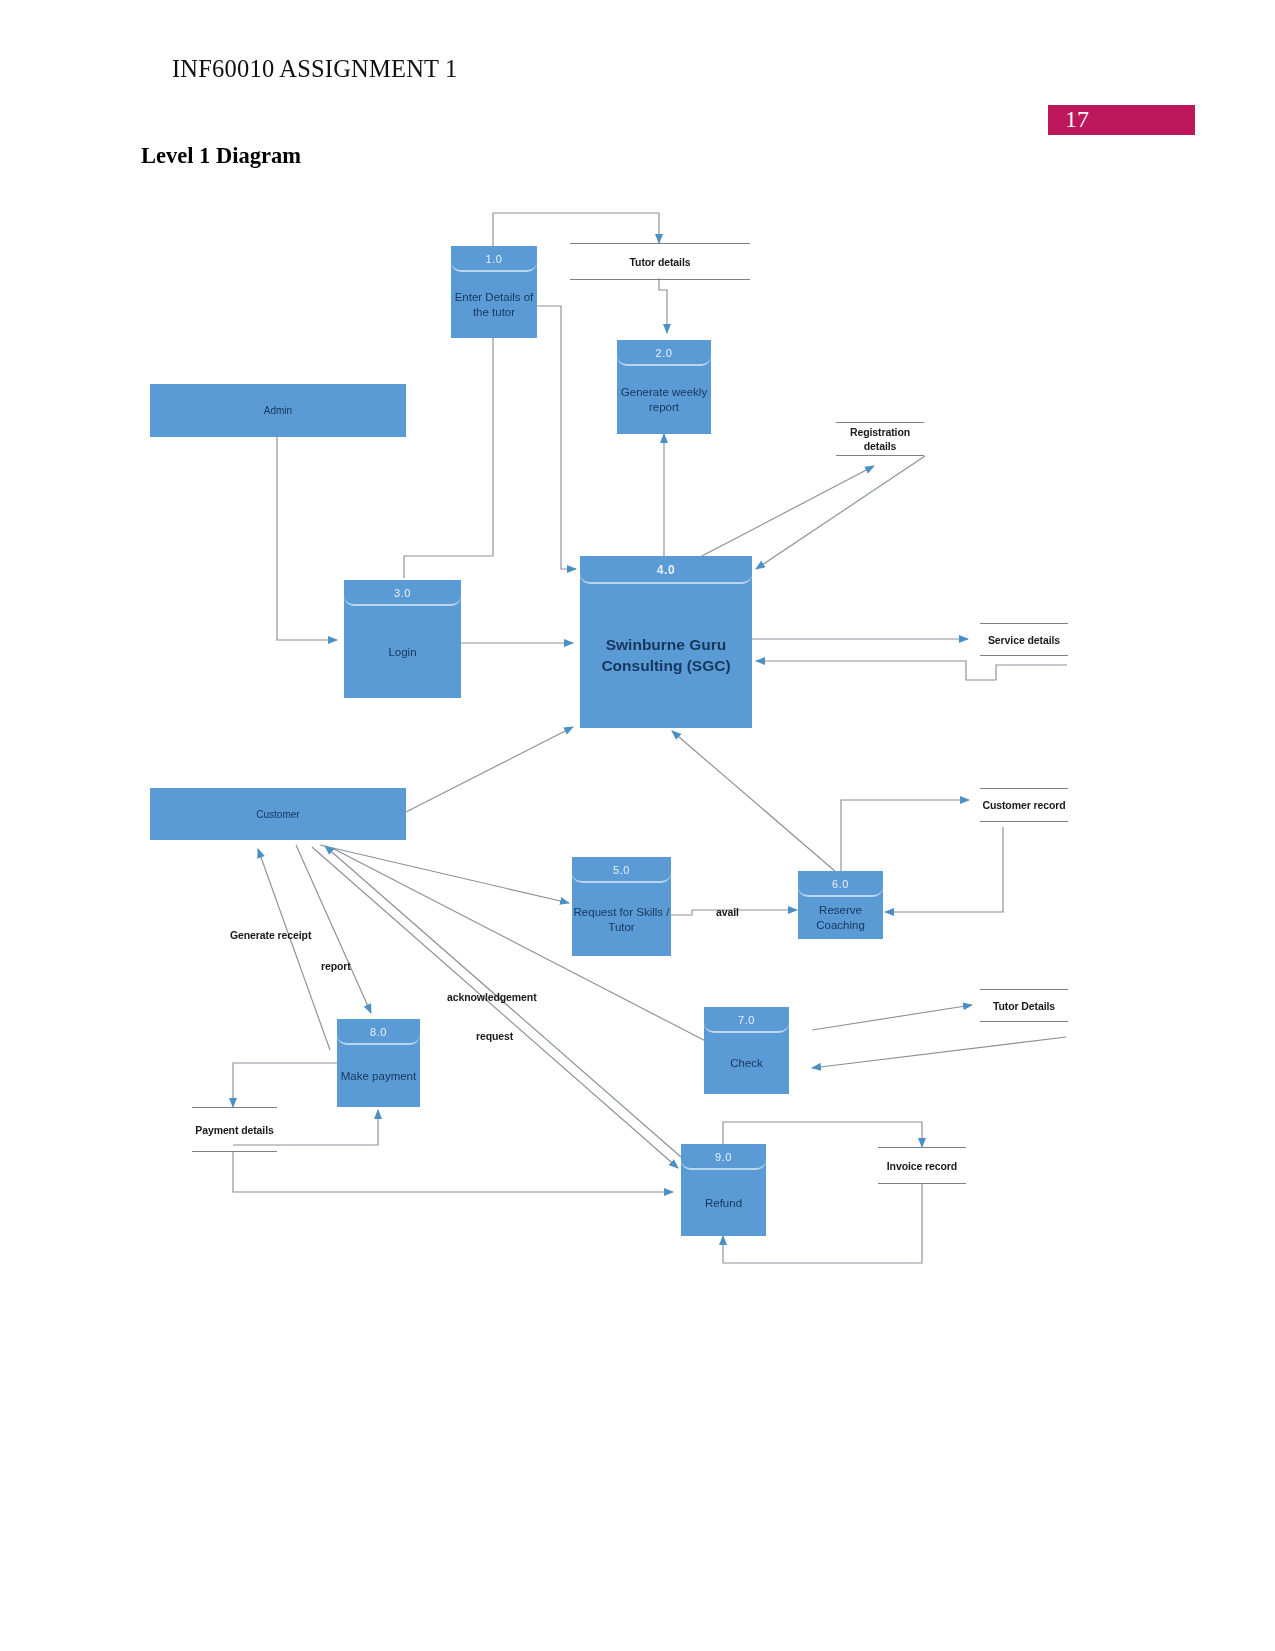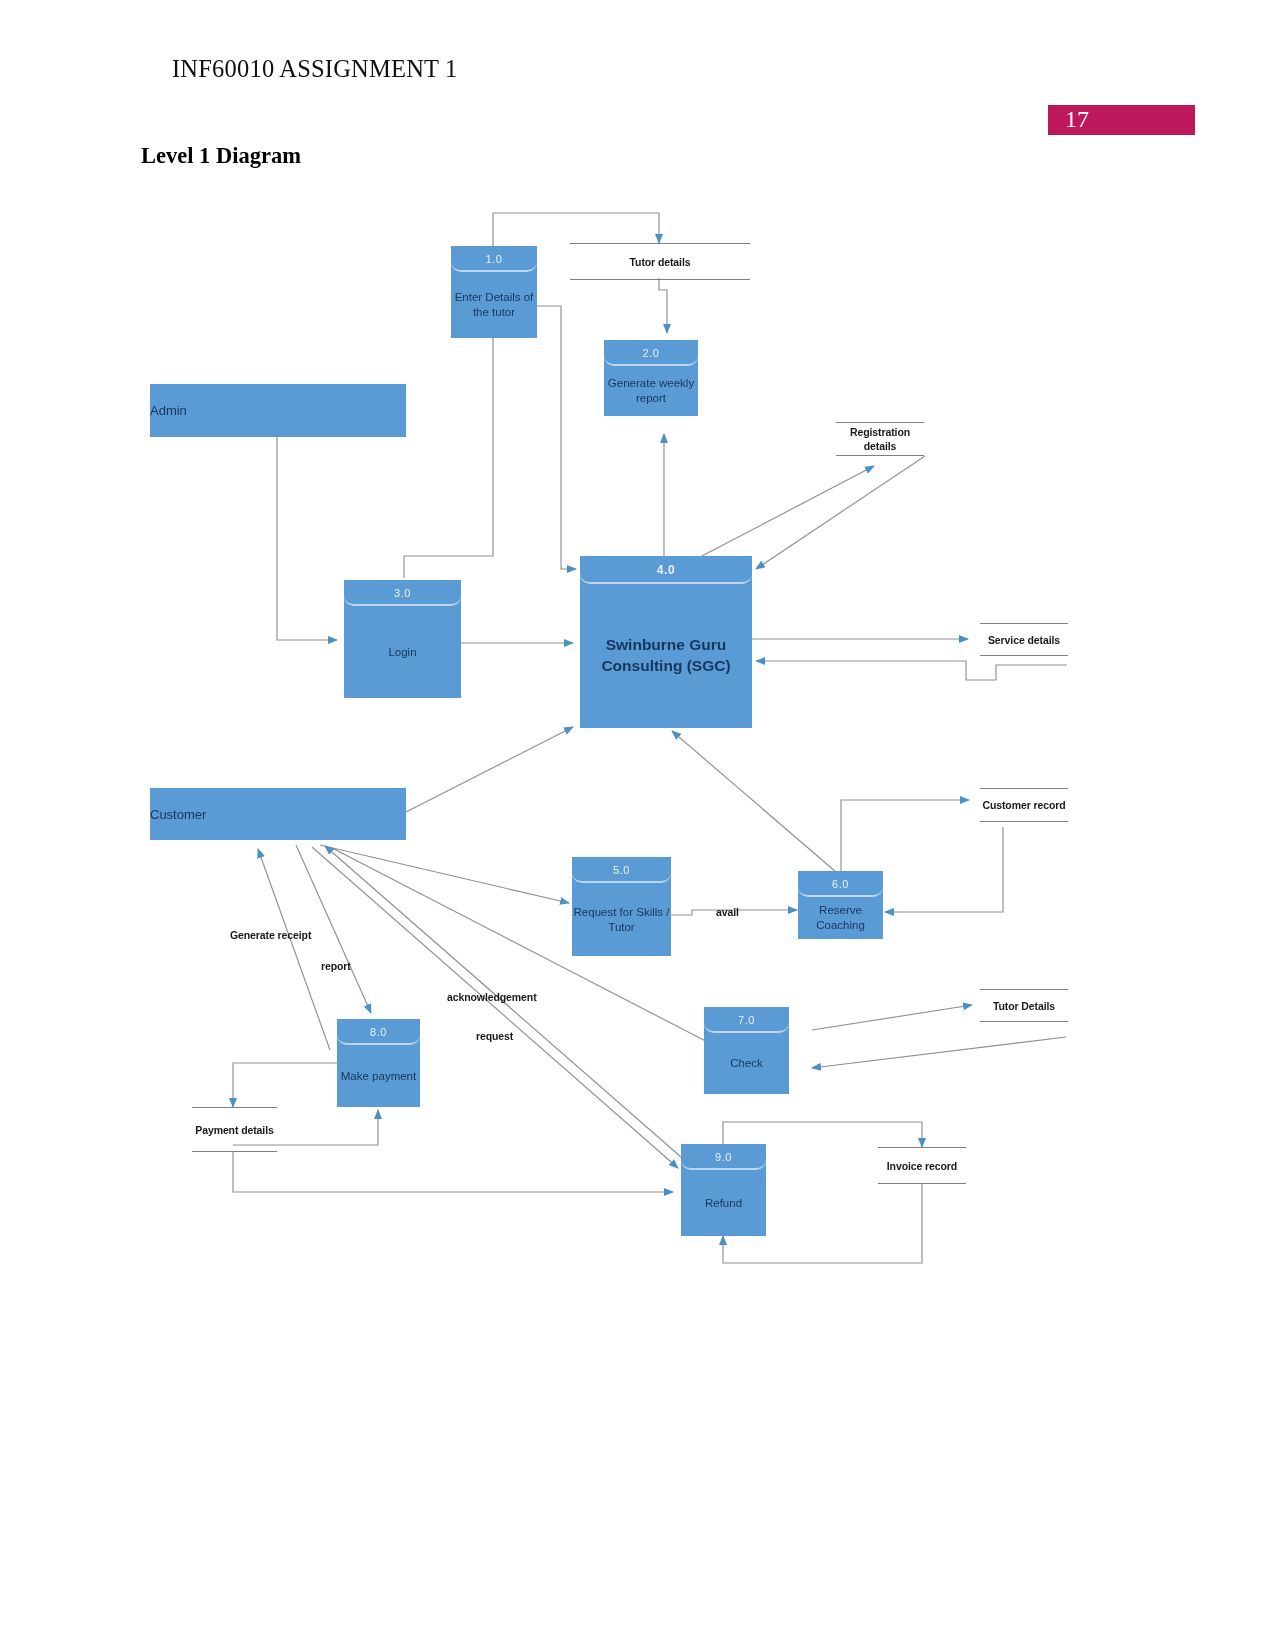--- a/index.html
+++ b/index.html
@@ -125,23 +125,23 @@
     height: 28px;
     line-height: 28px;
     font-size: 12px;
   }
   
   .entity {
     position: absolute;
     background: #5B9BD5;
     display: flex;
     align-items: center;
-    justify-content: flex-start;
+    justify-content: center;
     color: #16365C;
-    font-size: 13px;
+    font-size: 10px;
     box-sizing: border-box;
   }
   
   .store {
     position: absolute;
     box-sizing: border-box;
     border-top: 1.3px solid #808080;
     border-bottom: 1.3px solid #808080;
     display: flex;
     align-items: center;
@@ -257,21 +257,21 @@
 
     <div class="entity" style="left:150px; top:788px; width:256px; height:52px;">
       <span>Customer</span>
     </div>
 
     <div class="process" style="left:451px; top:246px; width:86px; height:92px;">
       <div class="pnum">1.0</div>
       <div class="plabel">Enter Details of the tutor</div>
     </div>
 
-    <div class="process" style="left:604px; top:340px; width:94px; height:76px;">
+    <div class="process" style="left:617px; top:340px; width:94px; height:94px;">
       <div class="pnum">2.0</div>
       <div class="plabel">Generate weekly report</div>
     </div>
 
     <div class="process" style="left:344px; top:580px; width:117px; height:118px;">
       <div class="pnum">3.0</div>
       <div class="plabel">Login</div>
     </div>
 
     <div class="process big" style="left:580px; top:556px; width:172px; height:172px;font-weight:bold;">

